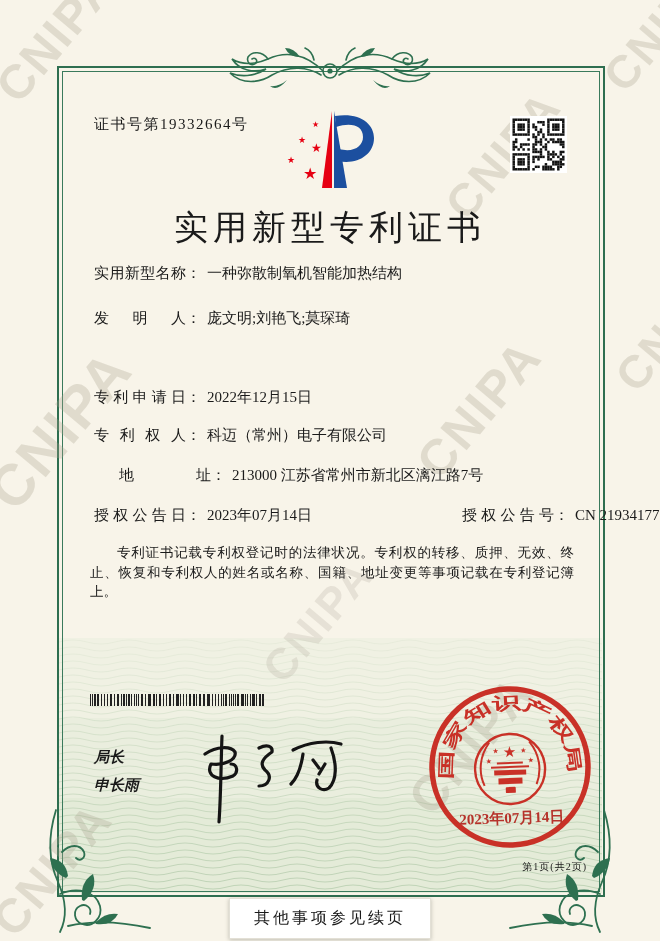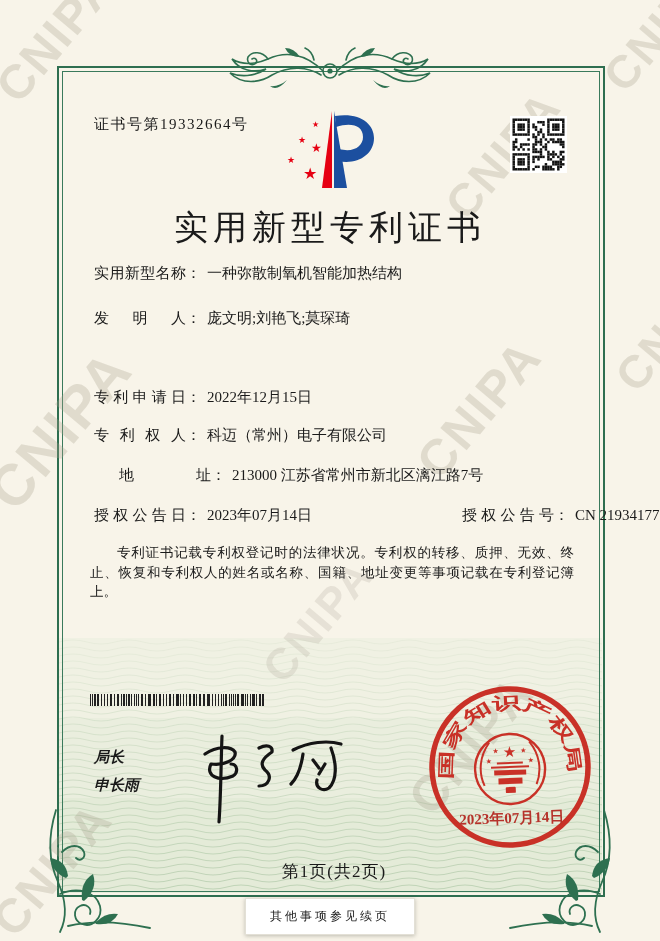--- a/index.html
+++ b/index.html
@@ -32,25 +32,25 @@
   
   .paras{position:absolute;left:90px;top:543px;width:484px;z-index:3;
     font-size:13.5px;line-height:19.5px;text-align:justify;}
   .paras p{margin:0 0 2px 0;text-indent:2em;}
   
   .sig-label,.sig-name{position:absolute;left:94px;z-index:4;
     font-family:"Liberation Sans","DejaVu Sans",sans-serif;font-weight:bold;font-size:15px;font-style:italic;}
   .sig-label{top:748px;}
   .sig-name{top:776px;}
   
-  .pageinfo{position:absolute;left:62px;width:544px;top:860px;z-index:3;
-    text-align:center;font-size:17px;letter-spacing:1px;}
+  .pageinfo{position:absolute;left:43px;width:544px;top:860px;z-index:3;
+    text-align:right;font-size:10px;letter-spacing:1px;}
   .contbox{position:absolute;left:50%;transform:translateX(-50%);top:898px;z-index:6;
     background:#ffffff;border:1px solid #e3e0d6;box-shadow:0 1px 4px rgba(60,60,50,.30);
-    padding:9px 24px;font-size:12px;letter-spacing:3px;white-space:nowrap;}
+    padding:9px 24px;font-size:16px;letter-spacing:3px;white-space:nowrap;}
   svg{display:block;}
   .abs{position:absolute;}
 </style>
 </head>
 <body>
 
 <div id="page">
 
   <svg id="waves" class="abs" style="left:59px;top:638px;z-index:0;" width="543" height="255" viewBox="0 0 543 255">
     <rect x="0" y="0" width="543" height="255" fill="#e3ecd9" opacity="0.35"></rect>

